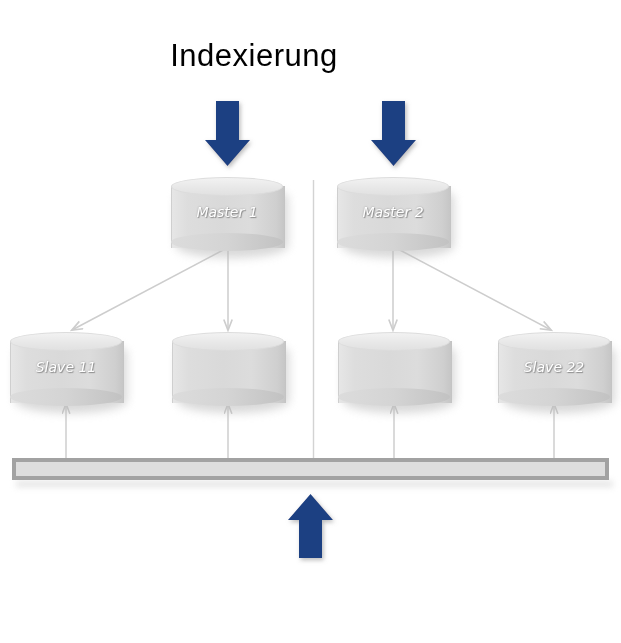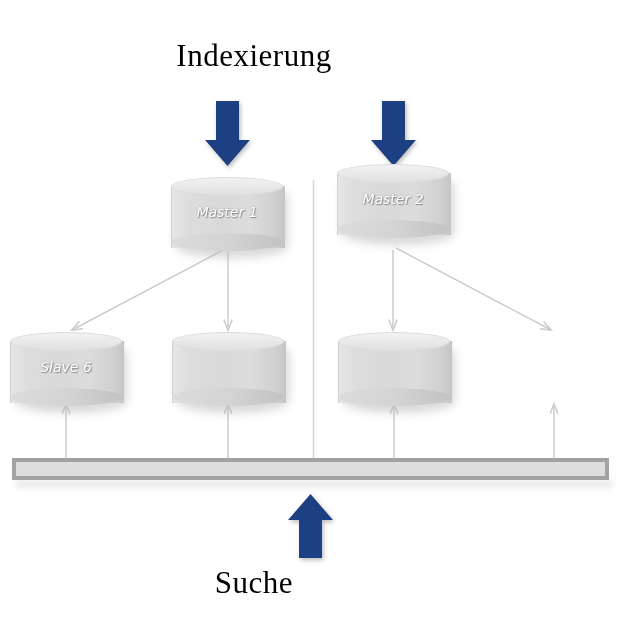--- a/index.html
+++ b/index.html
@@ -26,21 +26,21 @@
     width: 621px;
     height: 643px;
   }
 
   
   .caption {
     position: absolute;
     width: 508px;
     text-align: center;
     color: #000000;
-    font-family: Liberation Serif, serif;
+    font-family: Liberation Sans, sans-serif;
     font-size: 31px;
     letter-spacing: 0.5px;
     white-space: nowrap;
   }
   #title-indexierung { top: 38px; left: 0; }
   #title-suche       { top: 565px; left: 0; }
 
   
   .cylinder {
     position: absolute;
@@ -101,21 +101,21 @@
     font-size: 14px;
     font-style: italic;
     color: #ffffff;
     text-shadow: 1px 1px 1px #8f8f8f, 0 0 2px #9a9a9a;
     white-space: nowrap;
     z-index: 3;
   }
 
   
   #cyl-master-1 { left: 171px; top: 177px; }
-  #cyl-master-2 { left: 337px; top: 164px; }
+  #cyl-master-2 { left: 337px; top: 177px; }
   #cyl-slave-11 { left: 10px;  top: 332px; }
   #cyl-slave-12 { left: 172px; top: 332px; }
   #cyl-slave-21 { left: 338px; top: 332px; }
   #cyl-slave-22 { left: 498px; top: 332px; }
 
   
   #search-bar {
     position: absolute;
     left: 12px;
     top: 458px;
@@ -179,21 +179,20 @@
       <path d="M382,101 L405,101 L405,140 L416,140 L393.5,166 L371,140 L382,140 Z" fill="#1c3f82"></path>
     </g>
 
     <g filter="url(#blue-shadow)">
       <path d="M310.5,494 L333,520 L322,520 L322,558 L299,558 L299,520 L288,520 Z" fill="#1c3f82"></path>
     </g>
   </svg>
 
   <div class="caption" id="title-indexierung">Indexierung</div>
 
-  <div class="caption" id="title-suche">Suche</div>
 
   <div class="cylinder zidx" id="cyl-master-1">
     <div class="cyl-shadow"></div>
     <div class="cyl-body"></div>
     <div class="cyl-bottom"></div>
     <div class="cyl-top"></div>
     <div class="cyl-label">Master 1</div>
   </div>
 
   <div class="cylinder zidx" id="cyl-master-2">
@@ -202,34 +201,41 @@
     <div class="cyl-bottom"></div>
     <div class="cyl-top"></div>
     <div class="cyl-label">Master 2</div>
   </div>
 
   <div class="cylinder zidx" id="cyl-slave-11">
     <div class="cyl-shadow"></div>
     <div class="cyl-body"></div>
     <div class="cyl-bottom"></div>
     <div class="cyl-top"></div>
-    <div class="cyl-label">Slave 6</div>
+    <div class="cyl-label">Slave 11</div>
   </div>
 
   <div class="cylinder zidx" id="cyl-slave-12">
     <div class="cyl-shadow"></div>
     <div class="cyl-body"></div>
     <div class="cyl-bottom"></div>
     <div class="cyl-top"></div>
   </div>
 
   <div class="cylinder zidx" id="cyl-slave-21">
     <div class="cyl-shadow"></div>
     <div class="cyl-body"></div>
     <div class="cyl-bottom"></div>
     <div class="cyl-top"></div>
   </div>
 
+  <div class="cylinder zidx" id="cyl-slave-22">
+    <div class="cyl-shadow"></div>
+    <div class="cyl-body"></div>
+    <div class="cyl-bottom"></div>
+    <div class="cyl-top"></div>
+    <div class="cyl-label">Slave 22</div>
+  </div>
 
   <div id="search-bar-shadow"></div>
   <div id="search-bar"></div>
 
 </div>
 
 </body></html>

